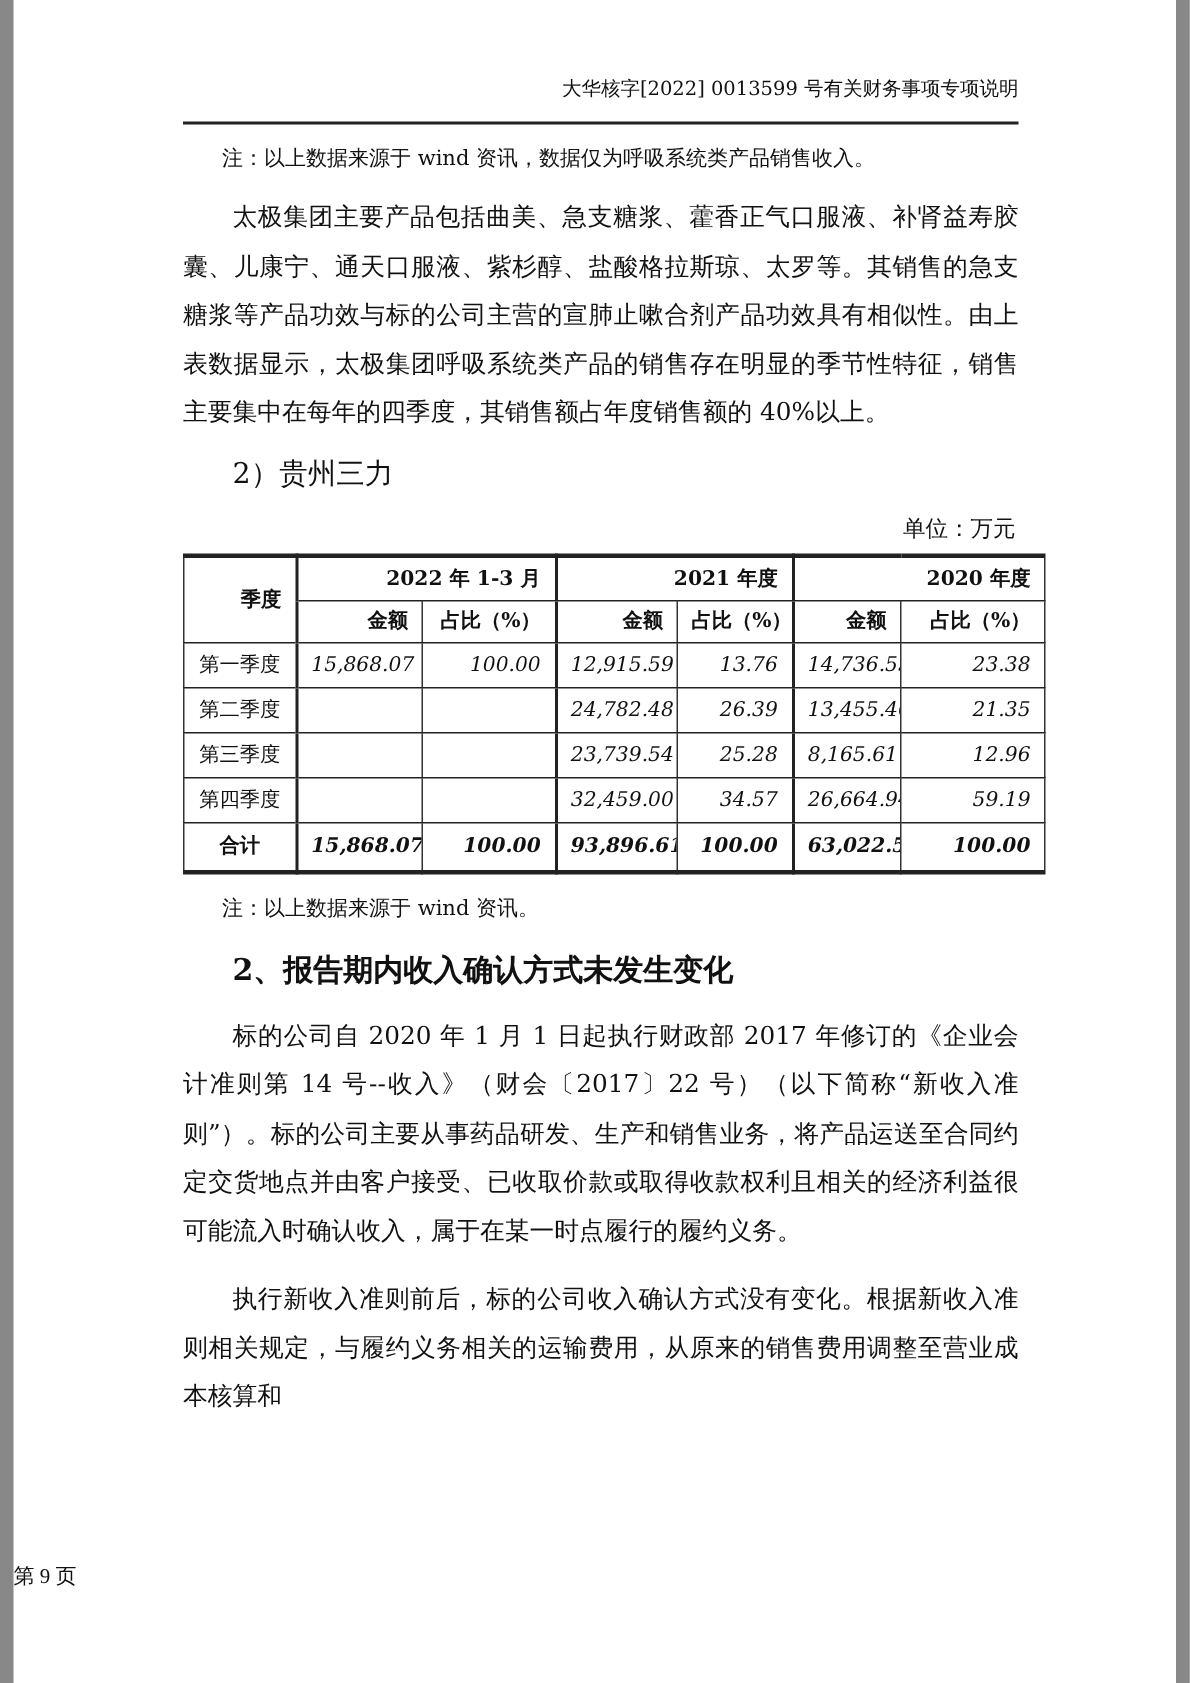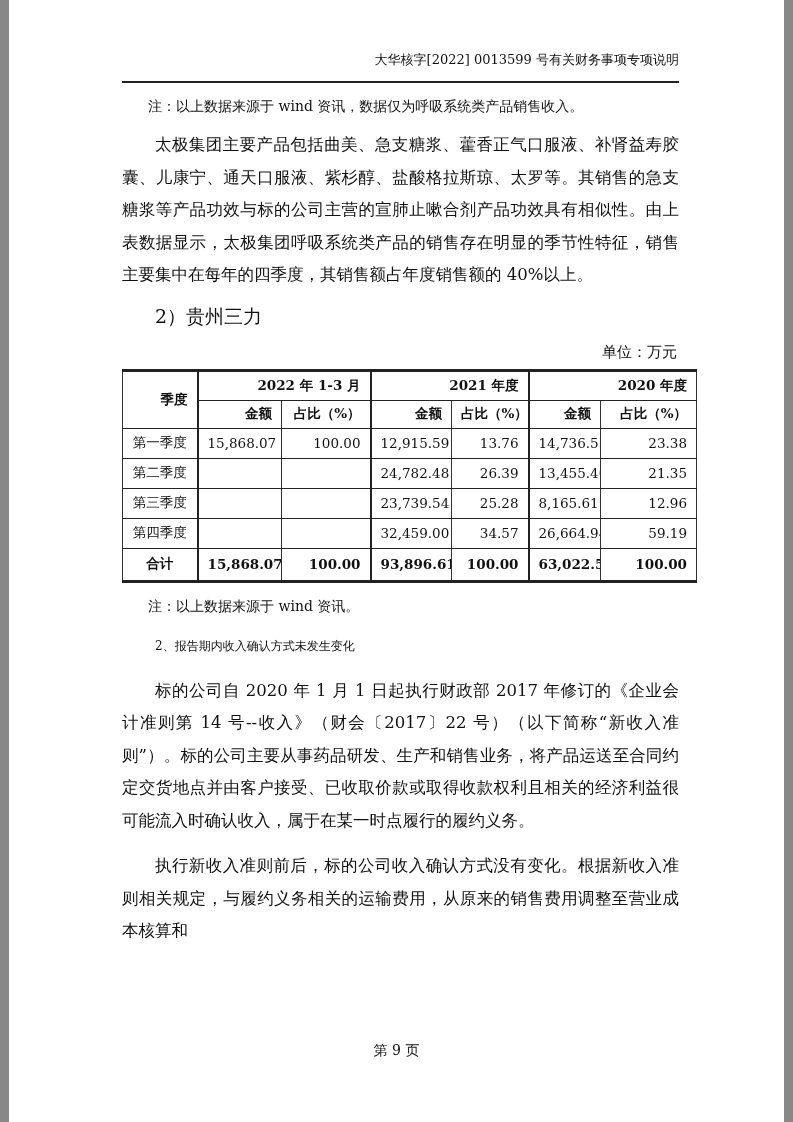--- a/index.html
+++ b/index.html
@@ -63,37 +63,39 @@
     border-right: 1px solid #333;
     padding: 0 9px;
     font-size: 13.5px;
     box-sizing: border-box;
     overflow: hidden;
     white-space: nowrap;
   }
   .qtable thead th { font-weight: bold; text-align: right; height: 28px; }
   .qtable thead tr.grp th { height: 30px; }
   .qtable tbody th { font-weight: normal; text-align: center; height: 30px; }
-  .qtable td.num { text-align: right; }
+  .qtable td.num { text-align: right; font-style: italic; }
   .qtable .gl { border-left: 2px solid #222; }
   .qtable tr.total th, .qtable tr.total td { font-weight: bold; height: 33px; }
   .heading2 {
-    font-size: 12px;
+    font-size: 20px;
     line-height: 32px;
     text-indent: 33px;
     margin: 15px 0 0 0;
+    font-weight: bold;
   }
   .para.mt { margin-top: 13px; }
   .footer {
     position: absolute;
     left: 0;
     bottom: 62px;
     width: 100%;
-    text-align: center;
+    text-align: left;
     font-size: 14px;
+    font-family: Liberation Serif, serif;
   }
 </style>
 </head>
 <body>
 
 <div class="page">
 
   <div class="header">
     <span>大华核字[2022] 0013599 号有关财务事项专项说明</span>
   </div>

